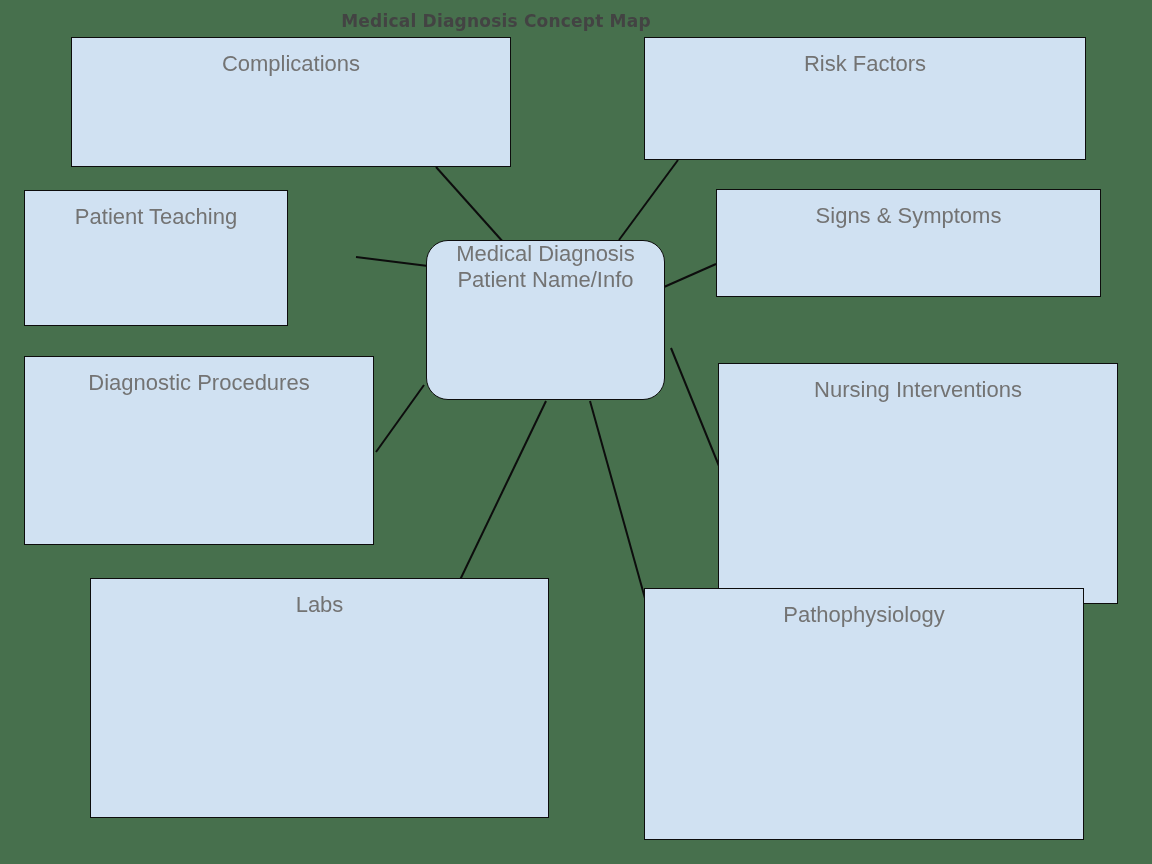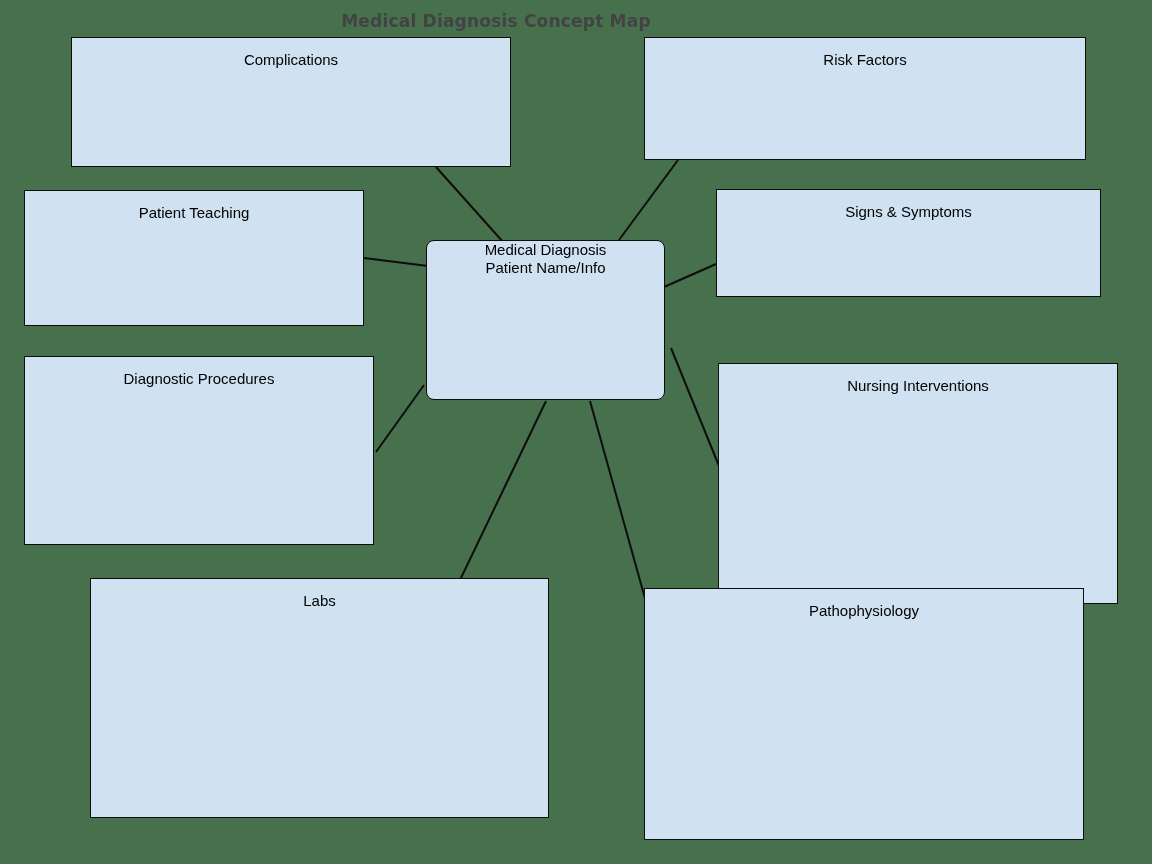--- a/index.html
+++ b/index.html
@@ -41,22 +41,22 @@
   .node {
     position: absolute;
     background: #d0e1f2;
     border: 1.6px solid #0d0d0d;
     box-sizing: border-box;
   }
   .node-label {
     display: block;
     width: 100%;
     text-align: center;
-    font-size: 15px;
-    color: #000000;
+    font-size: 22px;
+    color: #737373;
     line-height: 1.2;
     font-family: "Liberation Sans", sans-serif;
   }
   .branch .node-label {
     margin-top: 13px;
   }
   .center-node {
     border-radius: 24px;
     display: flex;
     flex-direction: column;
@@ -87,37 +87,37 @@
       <line x1="646" y1="602" x2="590" y2="401" stroke="#0d0d0d" stroke-width="2"></line>
     </svg>
 
   <div id="node-layer">
       <div class="node branch" style="left: 71px; top: 37px; width: 440px; height: 130px;">
         <span class="node-label">Complications</span>
       </div>
       <div class="node branch" style="left: 644px; top: 37px; width: 442px; height: 123px;">
         <span class="node-label">Risk Factors</span>
       </div>
-      <div class="node branch" style="left: 24px; top: 190px; width: 340px; height: 136px;">
+      <div class="node branch" style="left: 24px; top: 190px; width: 264px; height: 136px;">
         <span class="node-label">Patient Teaching</span>
       </div>
       <div class="node branch" style="left: 716px; top: 189px; width: 385px; height: 108px;">
         <span class="node-label">Signs &amp; Symptoms</span>
       </div>
       <div class="node branch" style="left: 24px; top: 356px; width: 350px; height: 189px;">
         <span class="node-label">Diagnostic Procedures</span>
       </div>
       <div class="node branch" style="left: 718px; top: 363px; width: 400px; height: 241px;">
         <span class="node-label">Nursing Interventions</span>
       </div>
       <div class="node branch" style="left: 90px; top: 578px; width: 459px; height: 240px;">
         <span class="node-label">Labs</span>
       </div>
       <div class="node branch" style="left: 644px; top: 588px; width: 440px; height: 252px;">
         <span class="node-label">Pathophysiology</span>
       </div>
-      <div class="node center-node" style="left: 426px; top: 240px; width: 239px; height: 160px; border-radius: 8px;">
+      <div class="node center-node" style="left: 426px; top: 240px; width: 239px; height: 160px; border-radius: 22px;">
         <span class="node-label center-line-1">Medical Diagnosis</span>
         <span class="node-label center-line-2">Patient Name/Info</span>
       </div>
     </div>
 
 </div>
 
 </body></html>

